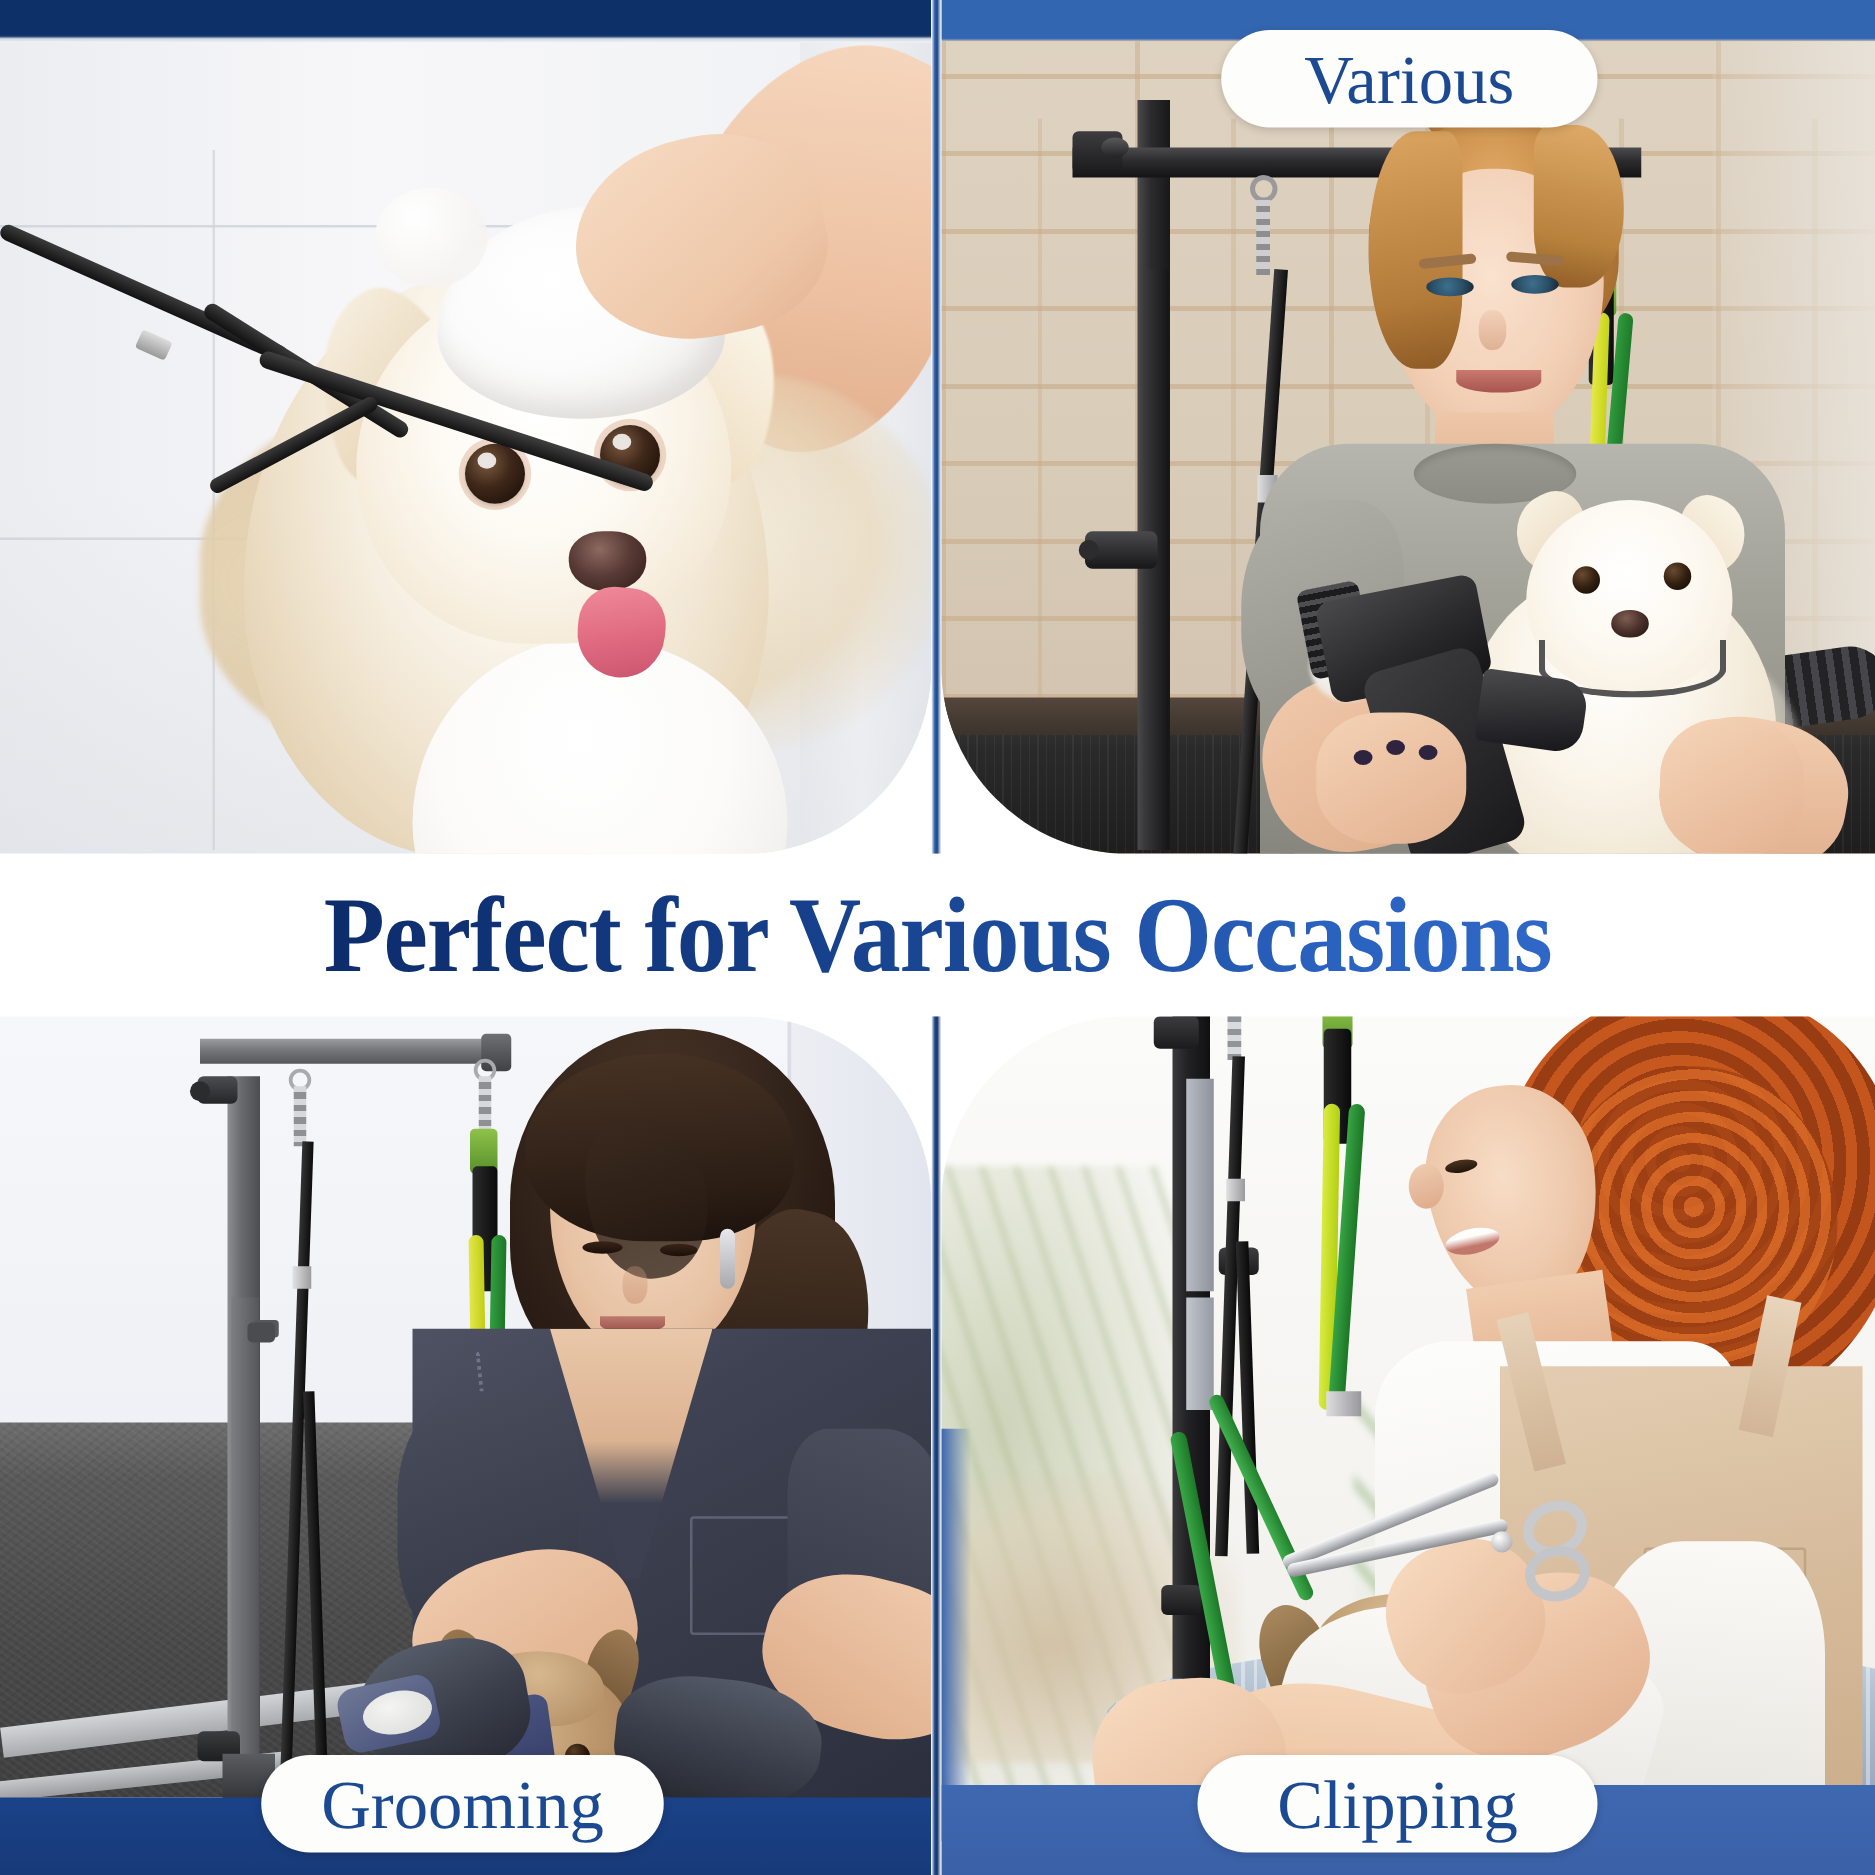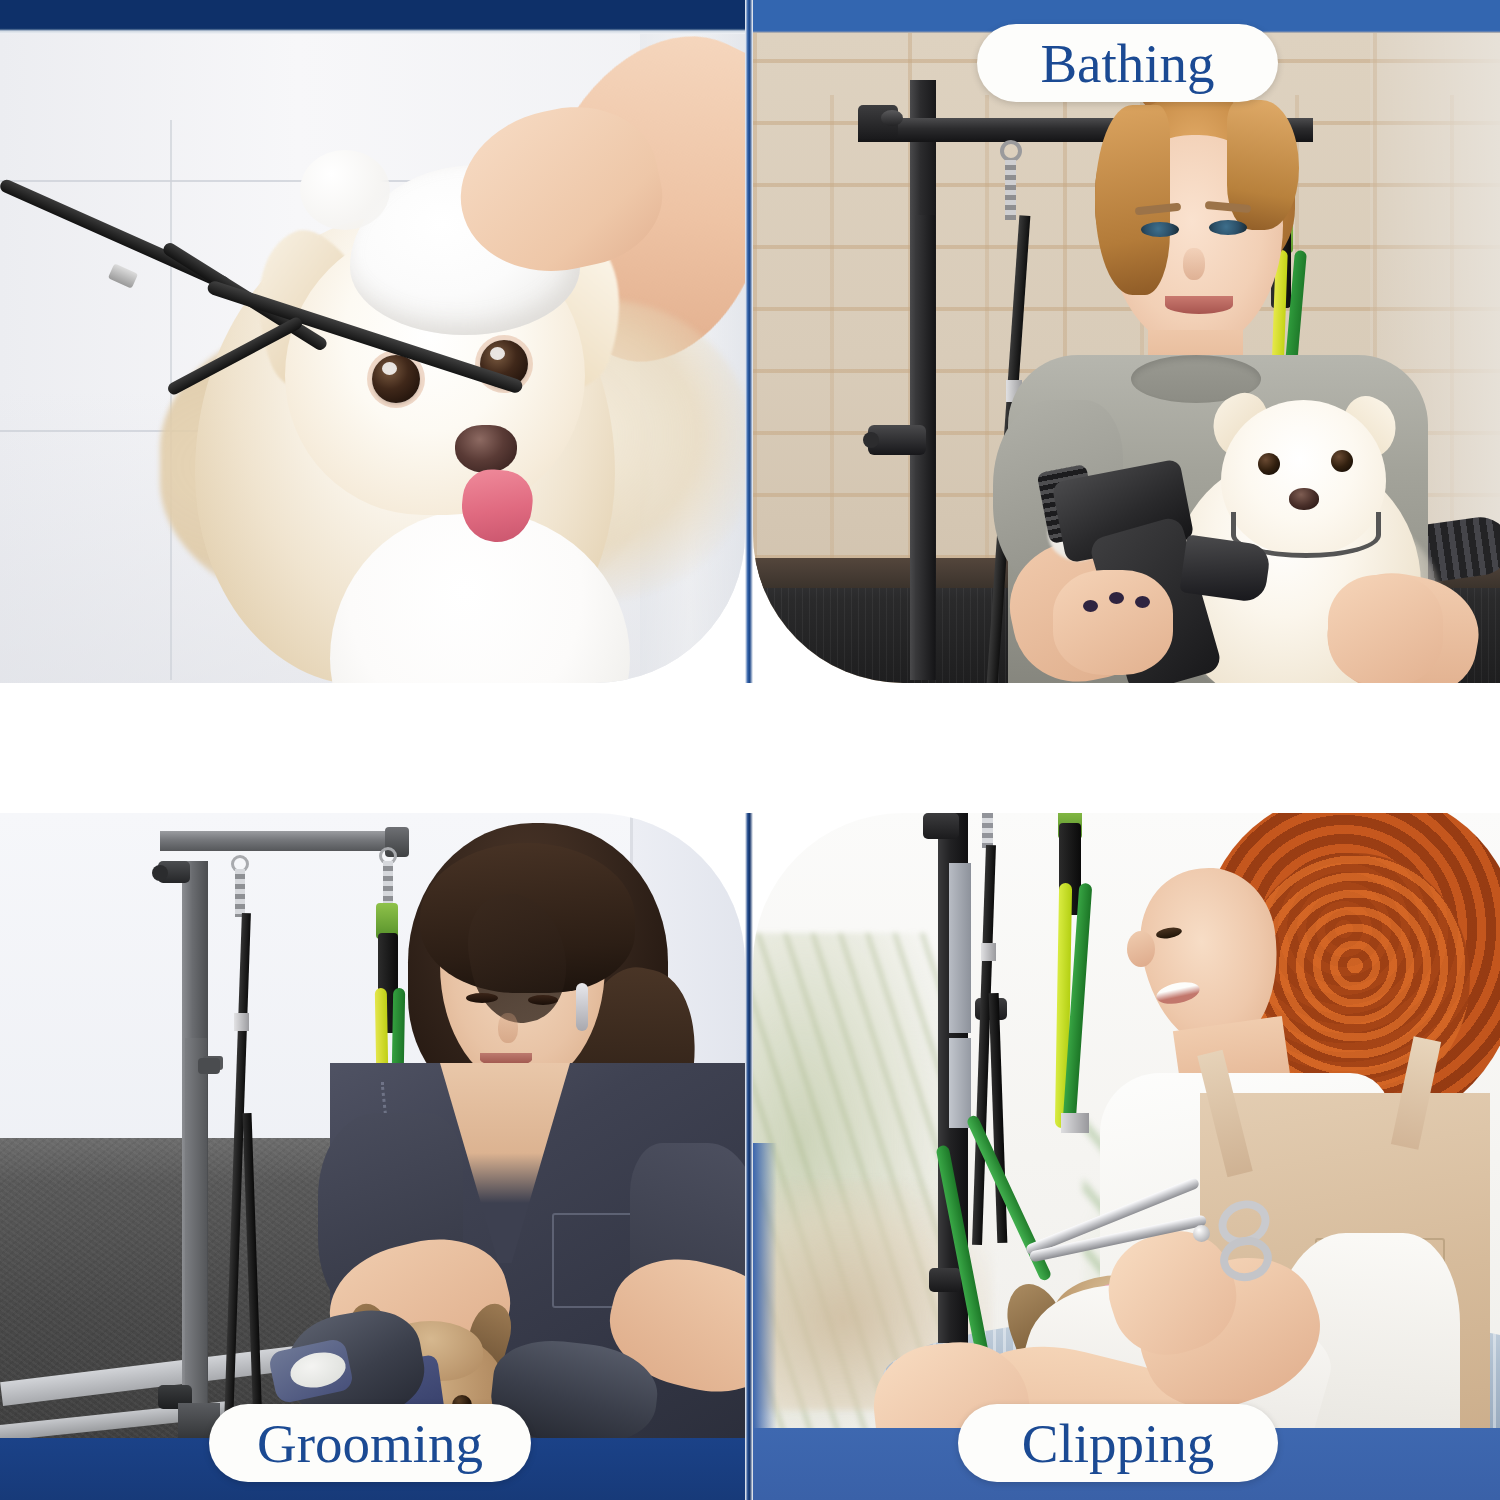--- a/index.html
+++ b/index.html
@@ -912,23 +912,26 @@
       <div class="clip-scisshL"></div>
       <div class="clip-scisshR"></div>
 
       <div class="clip-bluebottom"></div>
     </div>
   </div>
 
   <div class="divider-top"></div>
   <div class="divider-bottom"></div>
 
+  <div class="headline-band">
+    <div class="headline">Perfect for Various Occasions</div>
+  </div>
 
   <div class="pill pill-drying">
-    <span>Bathing</span>
+    <span>Various</span>
   </div>
   <div class="pill pill-grooming">
     <span>Grooming</span>
   </div>
   <div class="pill pill-clipping">
     <span>Clipping</span>
   </div>
 
 </div>
 

